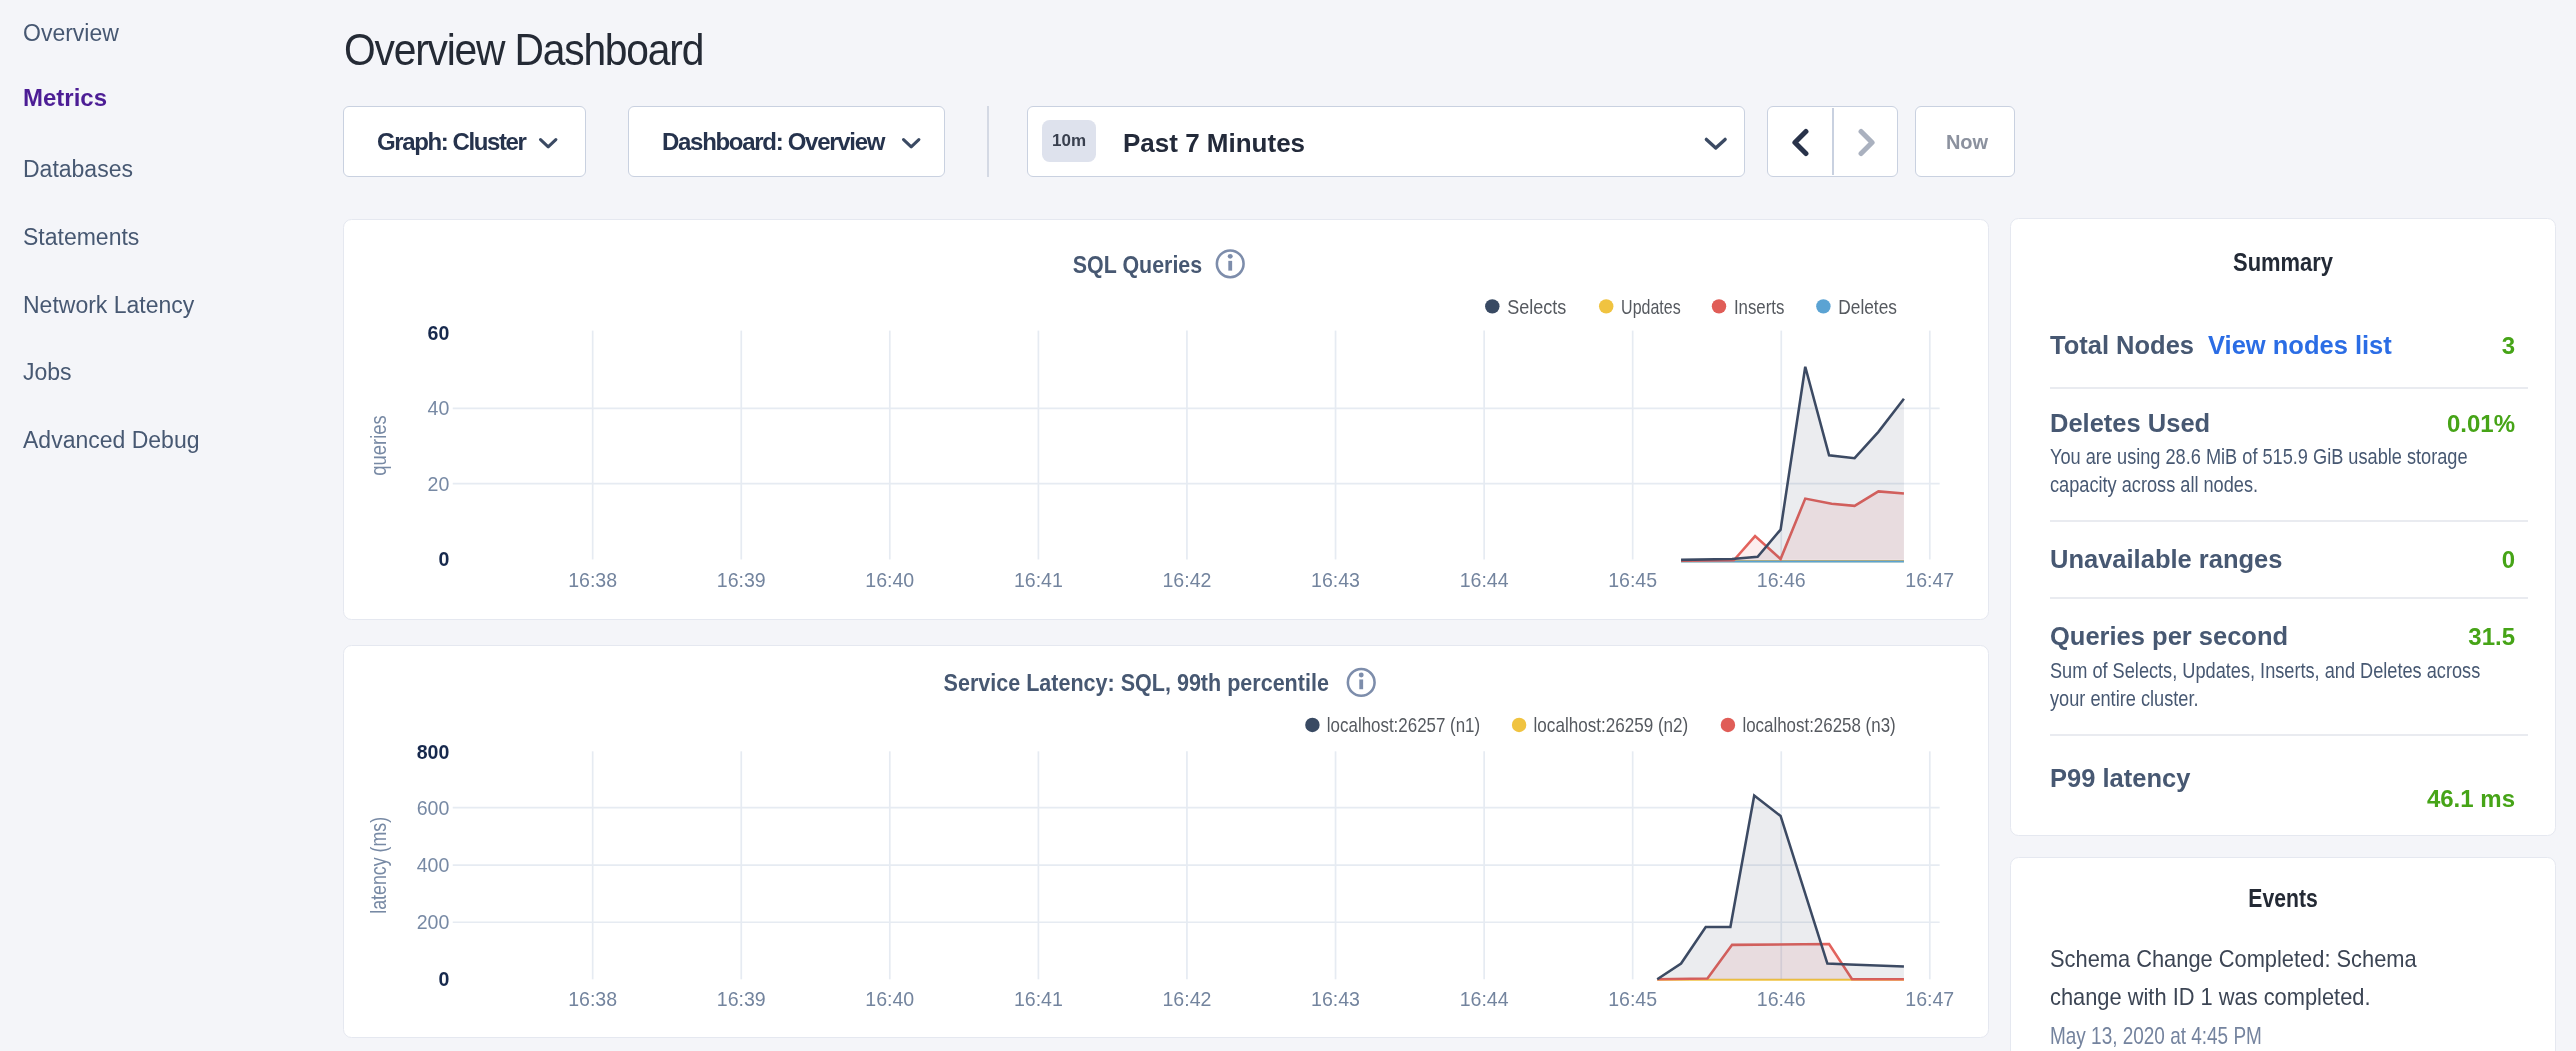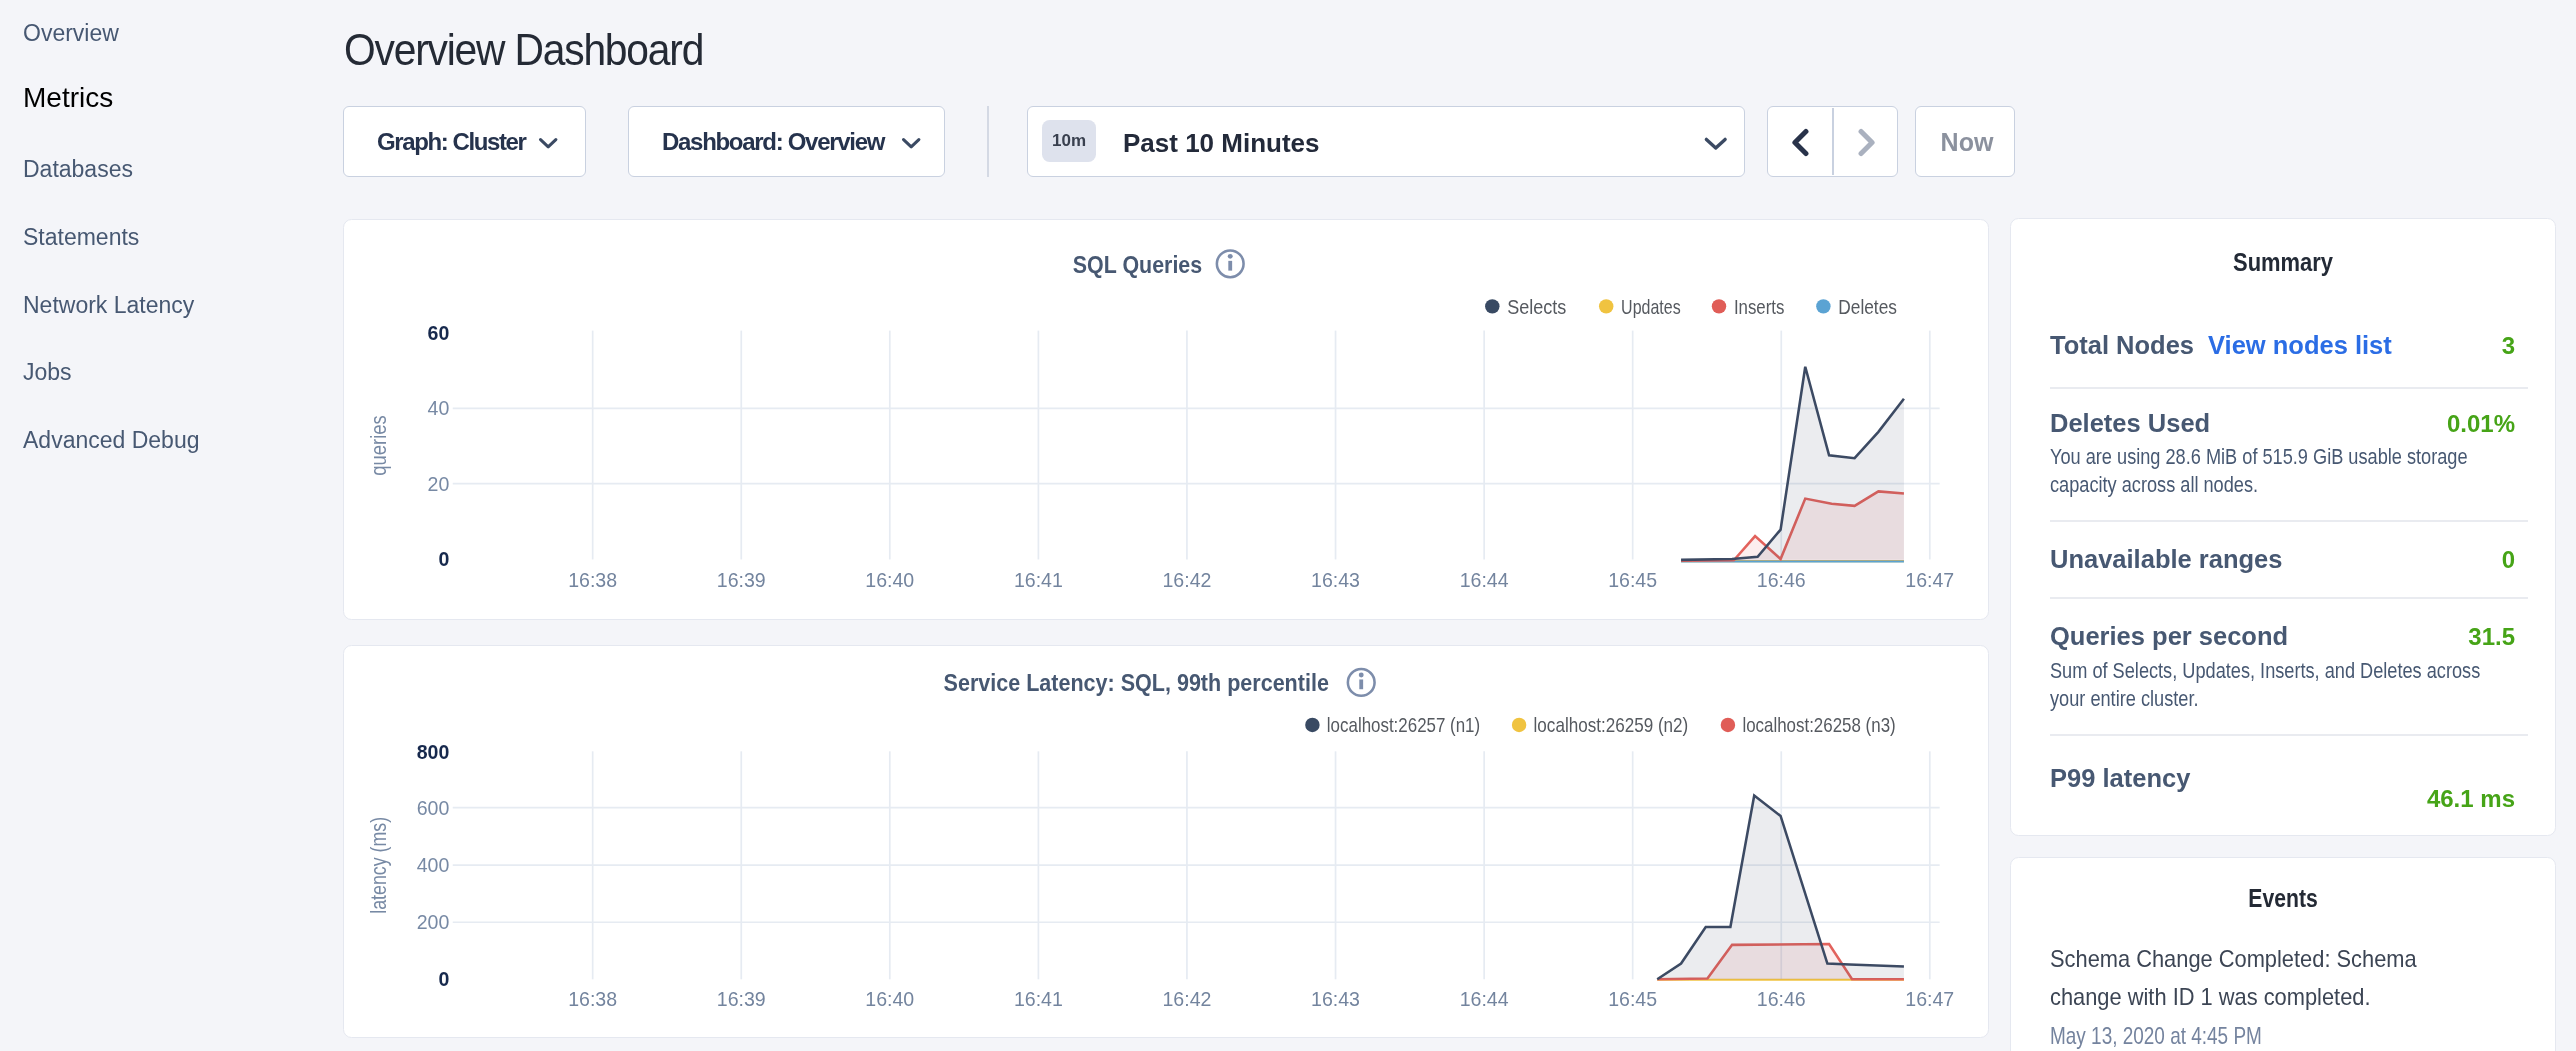--- a/index.html
+++ b/index.html
@@ -12,21 +12,21 @@
   .panel { position:absolute; background:#fff; border:1.7px solid #e5e8f0; border-radius:8.5px; }
   .slabel { position:absolute; font-size:25.5px; font-weight:bold; color:#475872; line-height:29px; white-space:nowrap; }
   .sval { position:absolute; left:2050px; width:465px; text-align:right; font-size:24px; font-weight:bold; color:#46a417; line-height:29px; }
   .sdesc { position:absolute; left:2050px; width:544px; font-size:22px; color:#475872; line-height:28px; transform:scaleX(0.826); transform-origin:0 0; white-space:nowrap; }
   .sdiv { position:absolute; left:2050px; width:478px; height:1.7px; background:#e9ebf0; }
 </style>
 </head>
 <body>
 
 <div class="abs nav" style="top:19.6px;">Overview</div>
-<div class="abs nav" style="top:85px; color:#000000; font-weight:normal; font-size:28px;">Metrics</div>
+<div class="abs nav" style="top:85px; color:#4c1d95; font-weight:bold; font-size:24px;">Metrics</div>
 <div class="abs nav" style="top:156px;">Databases</div>
 <div class="abs nav" style="top:224px;">Statements</div>
 <div class="abs nav" style="top:292px;">Network Latency</div>
 <div class="abs nav" style="top:359px;">Jobs</div>
 <div class="abs nav" style="top:427px;">Advanced Debug</div>
 
 <div class="abs" style="left:344px; top:25px; font-size:44px; line-height:49px; color:#242a35; letter-spacing:-1.3px; transform:scaleX(0.927); transform-origin:0 0;">Overview Dashboard</div>
 
 <div class="btn" style="left:343px; width:243px;"></div>
 <div class="btxt" style="left:377px; top:128px; letter-spacing:-1.4px;">Graph: Cluster</div>
@@ -37,36 +37,36 @@
 <div class="btn" style="left:628px; width:317px;"></div>
 <div class="btxt" style="left:662px; top:128px; letter-spacing:-1.3px;">Dashboard: Overview</div>
 <svg class="abs" style="left:901px; top:137px;" width="20.4" height="12.8" viewBox="0 0 24 15">
     <polyline points="3,3 12,11.5 21,3" fill="none" stroke="#3b4a63" stroke-width="3.6" stroke-linecap="round" stroke-linejoin="round"></polyline>
   </svg>
 
 <div class="abs" style="left:987px; top:106px; width:1.7px; height:71px; background:#d4d9e4;"></div>
 
 <div class="btn" style="left:1027px; width:718px;"></div>
 <div class="abs" style="left:1042px; top:120px; width:54px; height:42px; background:#dee2ed; border-radius:7.7px; text-align:center; font-size:17px; font-weight:bold; color:#39404f; line-height:41px;">10m</div>
-<div class="btxt" style="left:1123px; top:128px; font-size:26px; line-height:30px; color:#232a3a;">Past 10 Minutes</div>
+<div class="btxt" style="left:1123px; top:128px; font-size:26px; line-height:30px; color:#232a3a;">Past 7 Minutes</div>
 <svg class="abs" style="left:1703px; top:136px;" width="25.5" height="15.3" viewBox="0 0 30 18">
     <polyline points="4,4 15,14 26,4" fill="none" stroke="#3b4a63" stroke-width="4" stroke-linecap="round" stroke-linejoin="round"></polyline>
   </svg>
 
 <div class="btn" style="left:1767px; width:131px;"></div>
 <div class="abs" style="left:1832px; top:108px; width:1.7px; height:67px; background:#c9d1e0;"></div>
 <svg class="abs" style="left:1789px; top:128px;" width="22" height="29" viewBox="0 0 26 34">
     <polyline points="20,4 7,17 20,30" fill="none" stroke="#29334a" stroke-width="6" stroke-linecap="round" stroke-linejoin="round"></polyline>
   </svg>
 <svg class="abs" style="left:1856px; top:128px;" width="22" height="29" viewBox="0 0 26 34">
     <polyline points="6,4 19,17 6,30" fill="none" stroke="#aab1bf" stroke-width="6" stroke-linecap="round" stroke-linejoin="round"></polyline>
   </svg>
 
 <div class="btn" style="left:1915px; width:100px;"></div>
-<div class="abs" style="left:1915px; top:129px; width:104px; text-align:center; font-size:25px; font-weight:bold; color:#8b919e; line-height:27px;">Now</div>
+<div class="abs" style="left:1915px; top:129px; width:104px; text-align:center; font-size:20px; font-weight:bold; color:#8b919e; line-height:27px;">Now</div>
 
 <div class="panel" style="left:343px; top:219px; width:1646px; height:401px;"></div>
 <div class="panel" style="left:343px; top:645px; width:1646px; height:393px;"></div>
 
 <svg class="abs" style="left:343px; top:219px;" width="1646" height="401" viewBox="403 257 1935 471" font-family="Liberation Sans, sans-serif">
 <text x="1337" y="320" text-anchor="middle" font-size="28" font-weight="bold" fill="#475872" textLength="152" lengthAdjust="spacingAndGlyphs">SQL Queries</text>
 <circle cx="1446" cy="309.5" r="15.7" fill="none" stroke="#7d8dab" stroke-width="3"></circle>
     <circle cx="1446" cy="300.7" r="2.9" fill="#7d8dab"></circle>
     <line x1="1446" y1="306" x2="1446" y2="317.5" stroke="#7d8dab" stroke-width="4.5"></line>
 <circle cx="1754.1" cy="359.5" r="8.5" fill="#394a63"></circle>

